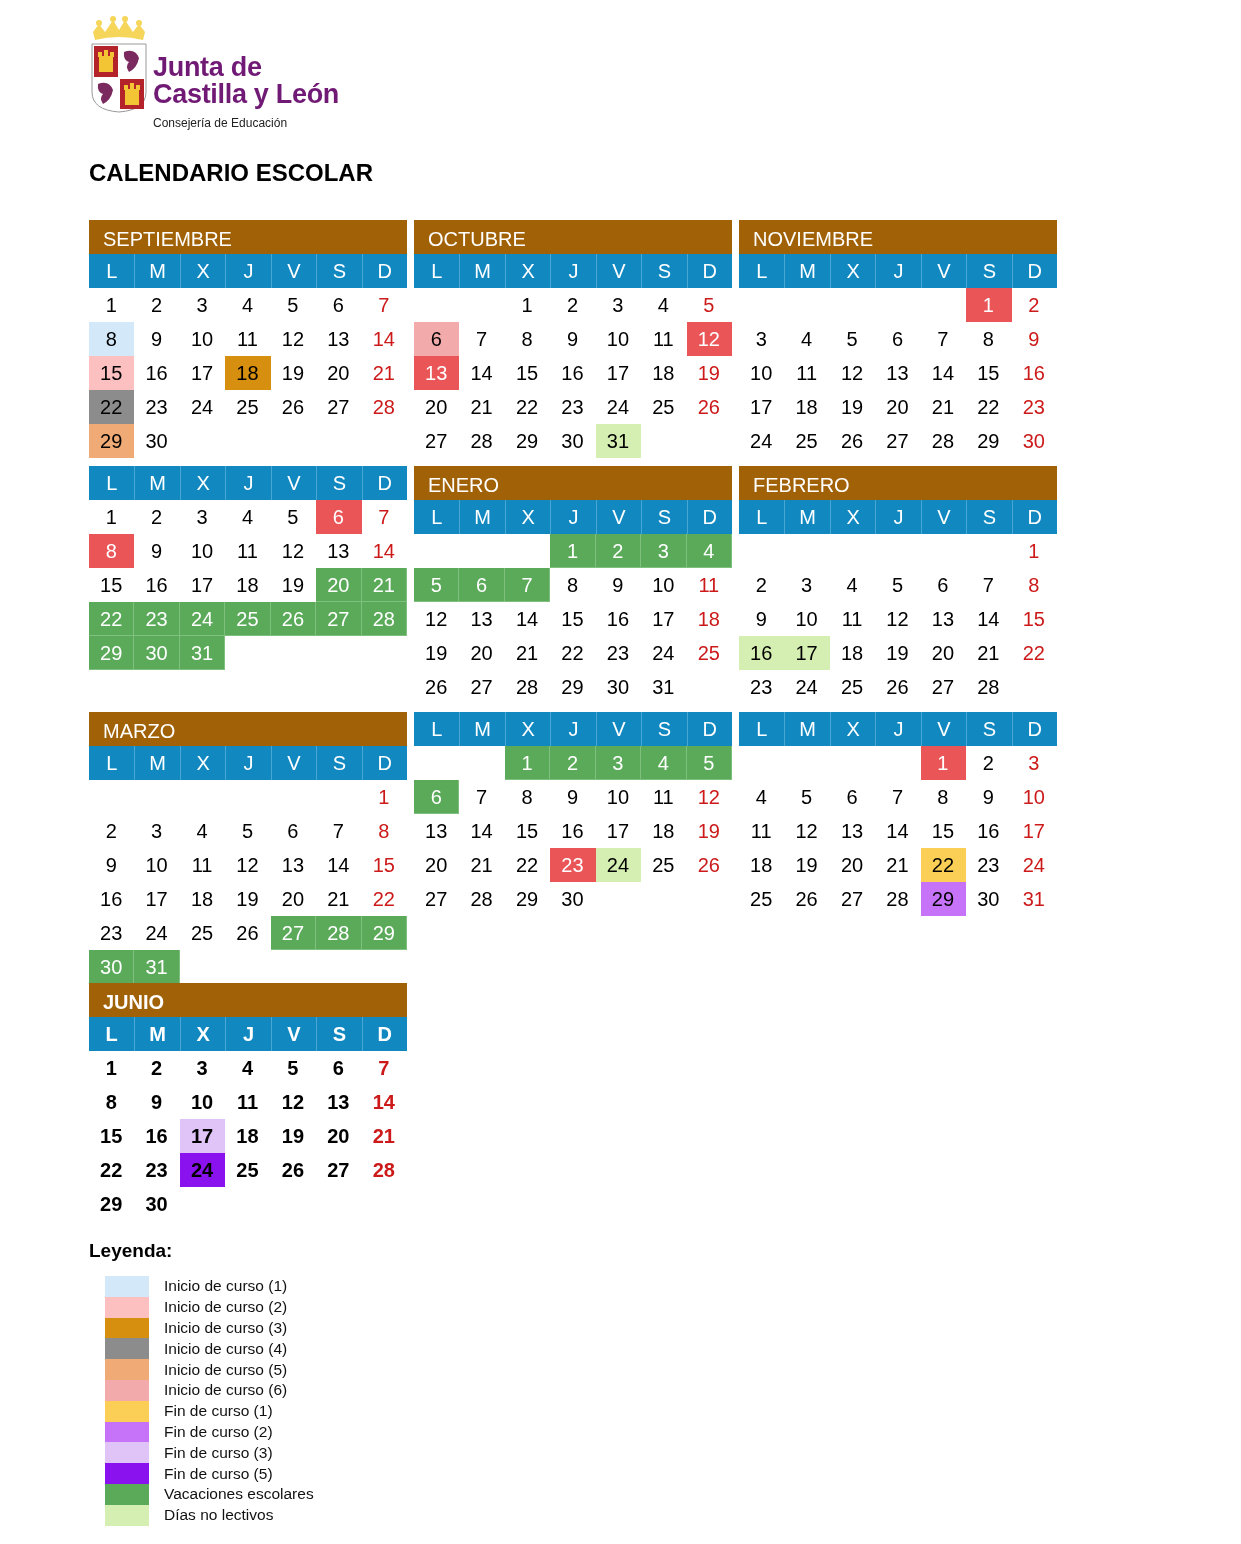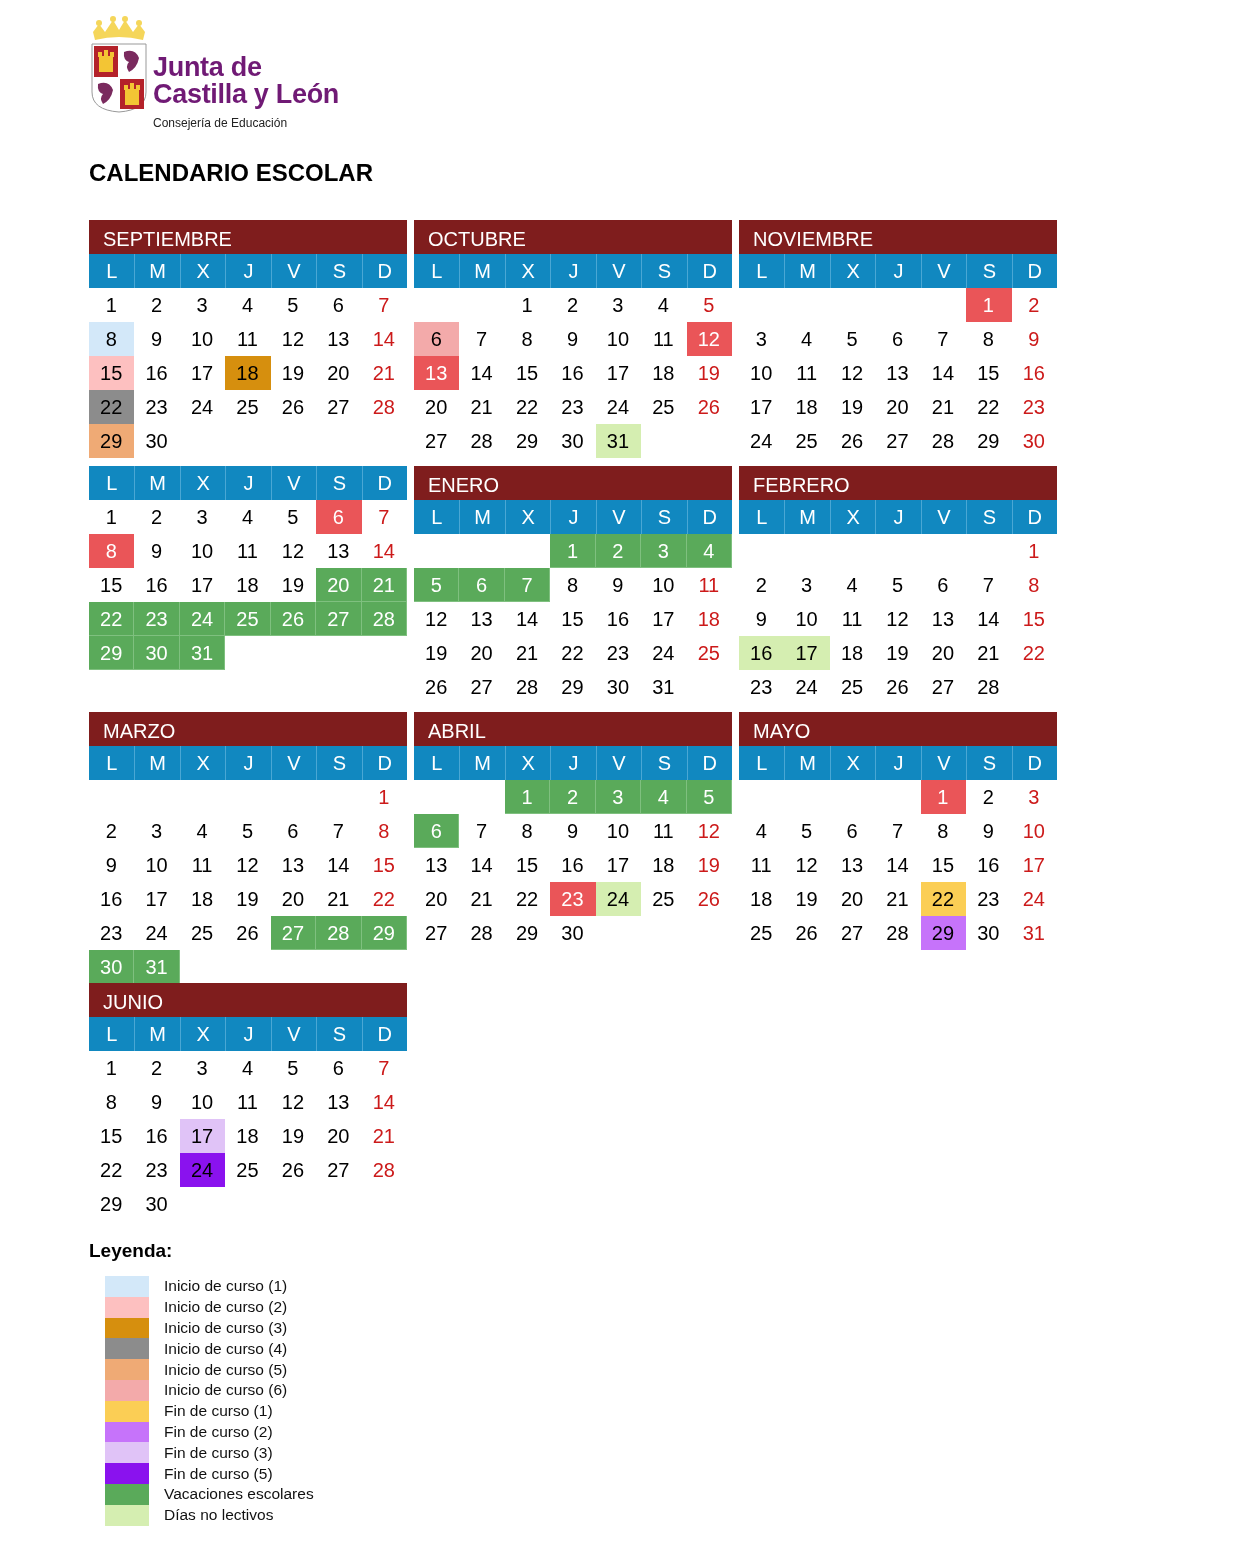--- a/index.html
+++ b/index.html
@@ -3,21 +3,21 @@
 <meta charset="utf-8">
 <style>
   html, body { margin: 0; padding: 0; background: #ffffff; }
   body { width: 1241px; height: 1544px; position: relative; font-family: "Liberation Sans", sans-serif; color: #000; overflow: hidden; }
   .logo { position: absolute; left: 89px; top: 14px; width: 280px; height: 120px; }
   .logo-shield { position: absolute; left: 0; top: 0; width: 60px; height: 100px; }
   .logo-title { position: absolute; left: 64px; top: 40px; font-size: 27px; font-weight: bold; line-height: 27px; color: #701a75; letter-spacing: -0.3px; }
   .logo-sub { position: absolute; left: 64px; top: 102px; font-size: 12px; color: #222; }
   .page-title { position: absolute; left: 89px; top: 159px; font-size: 24px; font-weight: bold; }
   .month { position: absolute; width: 318px; }
-  .month-header { height: 34px; background: #7f1d1d; color: #fff; font-size: 20px; line-height: 38px; padding-left: 14px; box-sizing: border-box; }
+  .month-header { height: 34px; background: #a16207; color: #fff; font-size: 20px; line-height: 38px; padding-left: 14px; box-sizing: border-box; }
   .weekdays { display: grid; grid-template-columns: repeat(7, 1fr); height: 34px; background: #1188c0; }
   .weekdays div { color: #fff; font-size: 20px; text-align: center; line-height: 34px; border-left: 1px solid #4aa7d4; }
   .weekdays div:first-child { border-left: none; }
   .days { display: grid; grid-template-columns: repeat(7, 1fr); }
   .day { height: 34px; line-height: 35px; text-align: center; font-size: 20px; color: #000; box-sizing: border-box; border-right: 1px solid transparent; border-bottom: 1px solid transparent; }
   .day.sun { color: #cc1a1a; }
   .day.empty { background: transparent; }
   .day.s-inicio1 { background: #d3e8f9; color: #000; }
   .day.s-inicio2 { background: #fdc0c0; color: #000; }
   .day.s-inicio3 { background: #d68f0e; color: #000; }
@@ -397,21 +397,20 @@
       <div class="day">25</div>
       <div class="day">26</div>
       <div class="day s-vac">27</div>
       <div class="day s-vac">28</div>
       <div class="day sun s-vac">29</div>
       <div class="day s-vac">30</div>
       <div class="day s-vac">31</div>
     </div>
   </div>
 <div class="month" style="left:414px; top:712px;">
-    <div class="month-header">ABRIL</div>
     <div class="weekdays">
       <div>L</div>
       <div>M</div>
       <div>X</div>
       <div>J</div>
       <div>V</div>
       <div>S</div>
       <div>D</div>
     </div>
     <div class="days">
@@ -443,21 +442,20 @@
       <div class="day s-nolect">24</div>
       <div class="day">25</div>
       <div class="day sun">26</div>
       <div class="day">27</div>
       <div class="day">28</div>
       <div class="day">29</div>
       <div class="day">30</div>
     </div>
   </div>
 <div class="month" style="left:739px; top:712px;">
-    <div class="month-header">MAYO</div>
     <div class="weekdays">
       <div>L</div>
       <div>M</div>
       <div>X</div>
       <div>J</div>
       <div>V</div>
       <div>S</div>
       <div>D</div>
     </div>
     <div class="days">
@@ -491,21 +489,21 @@
       <div class="day sun">24</div>
       <div class="day">25</div>
       <div class="day">26</div>
       <div class="day">27</div>
       <div class="day">28</div>
       <div class="day s-fin2">29</div>
       <div class="day">30</div>
       <div class="day sun">31</div>
     </div>
   </div>
-<div class="month" style="left:89px; top:983px;">
+<div class="month" style="left:89px; top:983px;font-weight:bold;">
     <div class="month-header">JUNIO</div>
     <div class="weekdays">
       <div>L</div>
       <div>M</div>
       <div>X</div>
       <div>J</div>
       <div>V</div>
       <div>S</div>
       <div>D</div>
     </div>

